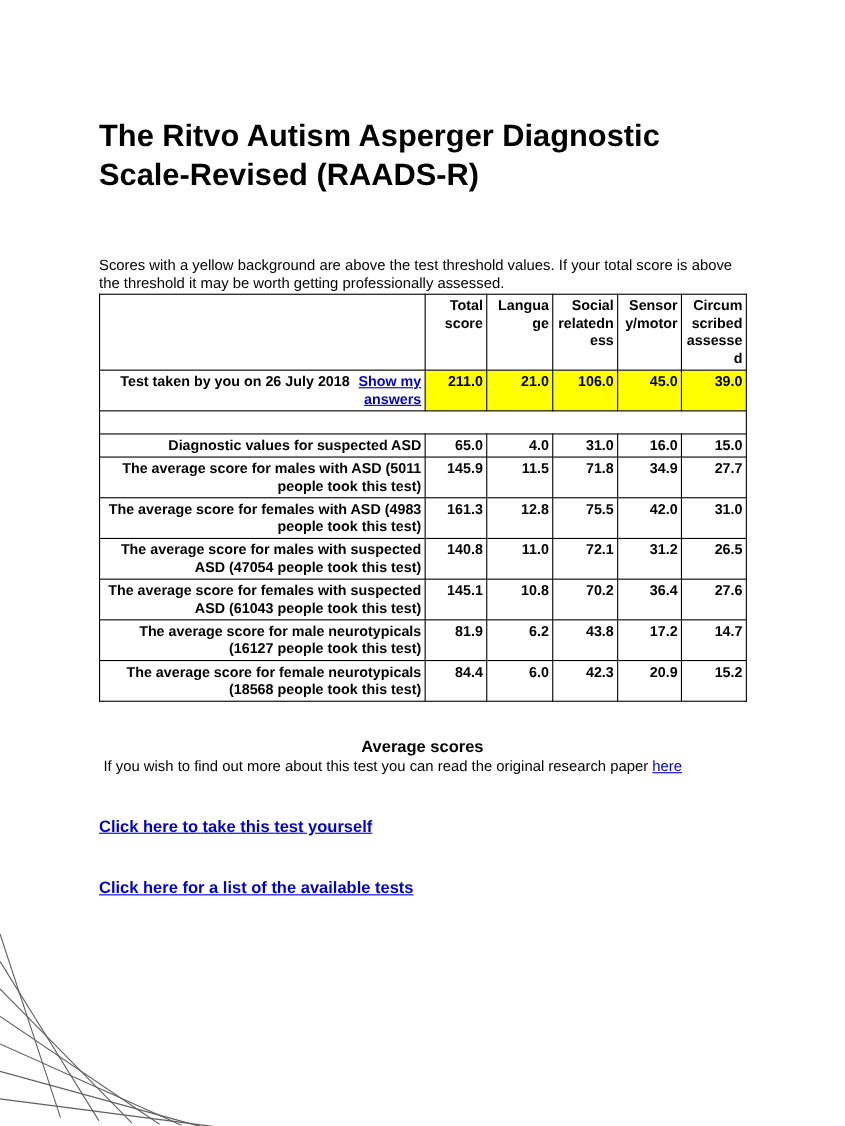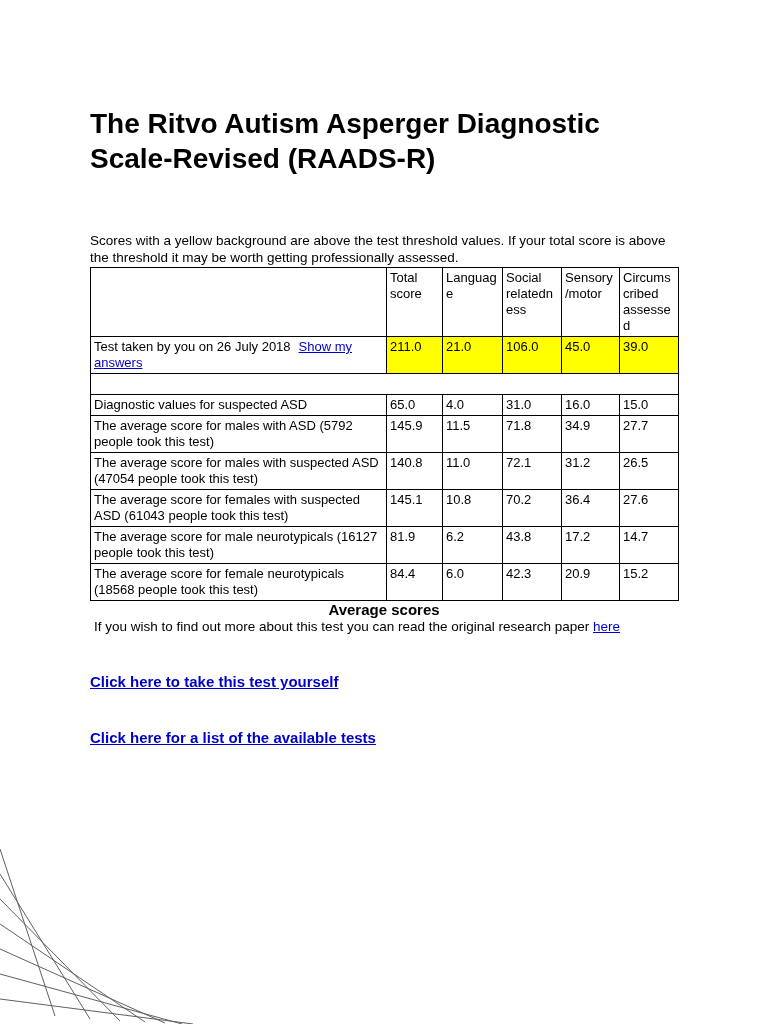--- a/index.html
+++ b/index.html
@@ -29,34 +29,35 @@
     table-layout:fixed;
     width:588px;
     margin-top:1px;
   }
   col.c0{width:296px} col.c1{width:56px} col.c2{width:60px}
   col.c3{width:59px} col.c4{width:58px} col.c5{width:59px}
   th, td {
     border:1px solid #000;
     font-size:13px;
     line-height:16px;
-    font-weight:normal;
-    text-align:left;
+    font-weight:bold;
+    text-align:right;
     vertical-align:top;
     padding:2px 3px;
     overflow-wrap:break-word;
     word-wrap:break-word;
   }
   tr.spacer td { height:21px; padding:0; }
   td.hl { background:var(--hl, #ffff00); }
 
   a { color:var(--link, #0000cc); text-decoration:underline; cursor:pointer; }
   .show-answers-link { margin-left:8px; }
 
   .avg-heading {
+    margin-top:33px;
     text-align:center;
     font-size:15px;
     font-weight:bold;
   }
   .more-info {
     margin-left:4px;
     font-size:13.5px;
     line-height:17px;
   }
   .big-link-row { margin-top:38px; }
@@ -119,26 +120,34 @@
       </tr>
     <tr>
           <td>Diagnostic values for suspected ASD</td>
           <td>65.0</td>
           <td>4.0</td>
           <td>31.0</td>
           <td>16.0</td>
           <td>15.0</td>
         </tr>
         <tr>
-          <td>The average score for males with ASD (5792 people took this test)</td>
+          <td>The average score for males with ASD (5011 people took this test)</td>
           <td>145.9</td>
           <td>11.5</td>
           <td>71.8</td>
           <td>34.9</td>
           <td>27.7</td>
+        </tr>
+        <tr>
+          <td>The average score for females with ASD (4983 people took this test)</td>
+          <td>161.3</td>
+          <td>12.8</td>
+          <td>75.5</td>
+          <td>42.0</td>
+          <td>31.0</td>
         </tr>
         <tr>
           <td>The average score for males with suspected ASD (47054 people took this test)</td>
           <td>140.8</td>
           <td>11.0</td>
           <td>72.1</td>
           <td>31.2</td>
           <td>26.5</td>
         </tr>
         <tr>

